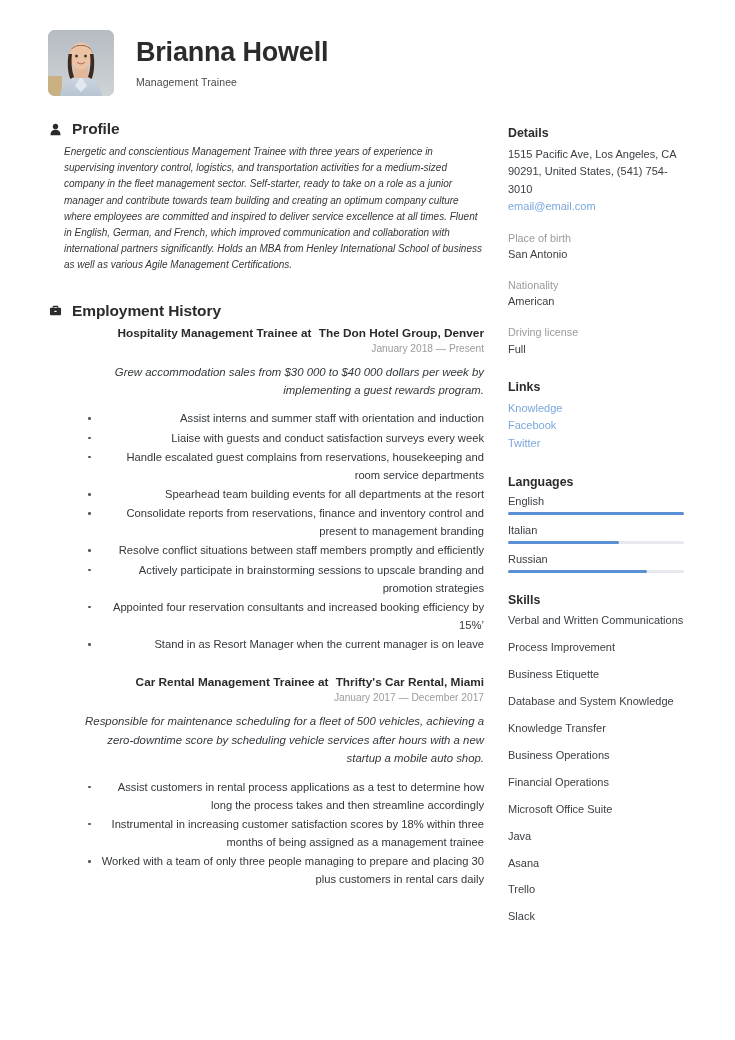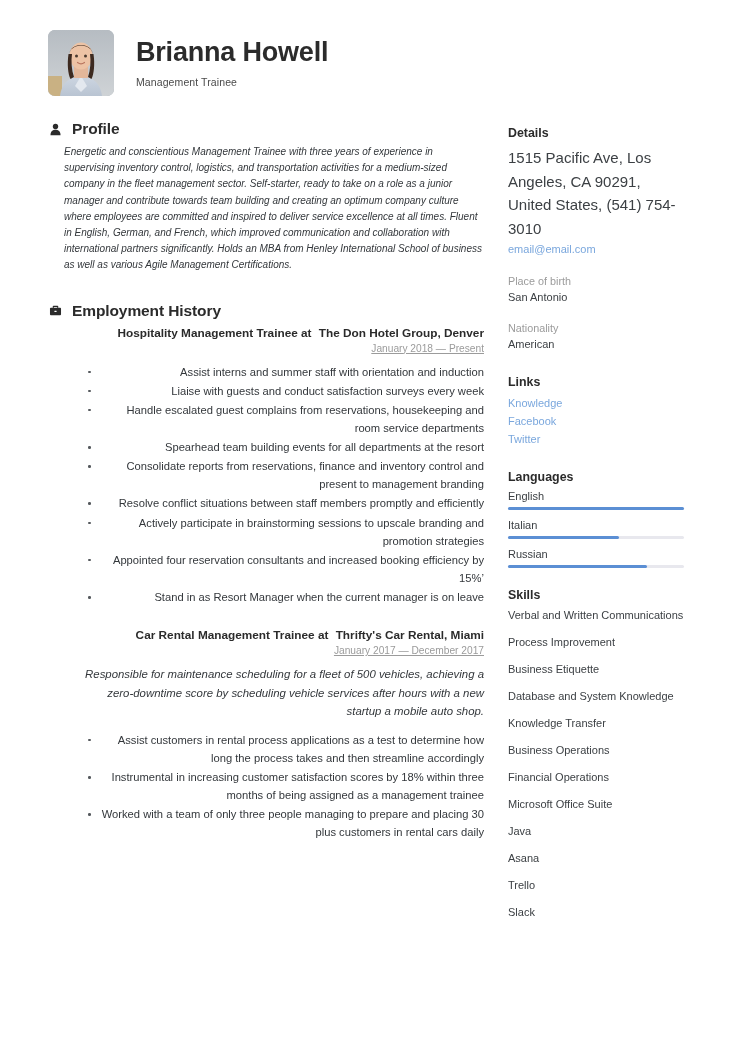--- a/index.html
+++ b/index.html
@@ -103,21 +103,20 @@
     color: #2b2b2b;
     margin-bottom: 3px;
     padding-left: 36px;
   }
   .job-heading .at { font-weight: bold; }
   .job-heading .company { margin-left: 4px; }
   .job-dates {
     font-size: 10.2px;
     color: #9b9b9b;
     margin-bottom: 9px;
-    text-decoration: underline;
   }
   .job-summary {
     font-style: italic;
     font-size: 11.4px;
     line-height: 1.62;
     color: #33373b;
     margin-bottom: 10px;
   }
   ul.job-bullets {
     margin: 0;
@@ -151,21 +150,21 @@
     width: 176px;
   }
   .side-title {
     font-size: 12.4px;
     font-weight: bold;
     color: #2b2b2b;
     margin-bottom: 6px;
   }
   .side-block + .side-block { margin-top: 18px; }
   .side-text {
-    font-size: 15px;
+    font-size: 11px;
     line-height: 1.58;
     color: #3c4044;
   }
   .side-link {
     font-size: 11px;
     line-height: 1.62;
     color: #7aa7dd;
     text-decoration: none;
     display: block;
   }
@@ -278,20 +277,21 @@
         <span class="section-title">Employment History</span>
       </div>
 
       <div class="job">
         <div class="job-heading">
           <span>Hospitality Management Trainee</span>
           <span class="at">at</span>
           <span class="company">The Don Hotel Group, Denver</span>
         </div>
         <div class="job-dates">January 2018 — Present</div>
+        <div class="job-summary">Grew accommodation sales from $30 000 to $40 000 dollars per week by implementing a guest rewards program.</div>
         <ul class="job-bullets">
           <li>Assist interns and summer staff with orientation and induction</li>
           <li>Liaise with guests and conduct satisfaction surveys every week</li>
           <li>Handle escalated guest complains from reservations, housekeeping and room service departments</li>
           <li>Spearhead team building events for all departments at the resort</li>
           <li>Consolidate reports from reservations, finance and inventory control and present to management branding</li>
           <li>Resolve conflict situations between staff members promptly and efficiently</li>
           <li>Actively participate in brainstorming sessions to upscale branding and promotion strategies</li>
           <li>Appointed four reservation consultants and increased booking efficiency by 15%’</li>
           <li>Stand in as Resort Manager when the current manager is on leave</li>
@@ -322,20 +322,24 @@
       <div class="side-text">1515 Pacific Ave, Los Angeles, CA 90291, United States, (541) 754-3010</div>
       <a class="side-link" href="#">email@email.com</a>
 
       <div class="detail-group">
         <div class="side-label">Place of birth</div>
         <div class="side-value">San Antonio</div>
       </div>
       <div class="detail-group">
         <div class="side-label">Nationality</div>
         <div class="side-value">American</div>
+      </div>
+      <div class="detail-group">
+        <div class="side-label">Driving license</div>
+        <div class="side-value">Full</div>
       </div>
     </div>
 
     <div class="side-block" style="margin-top:22px;">
       <div class="side-title">Links</div>
       <a class="side-link" href="#">Knowledge</a>
       <a class="side-link" href="#">Facebook</a>
       <a class="side-link" href="#">Twitter</a>
     </div>
 

